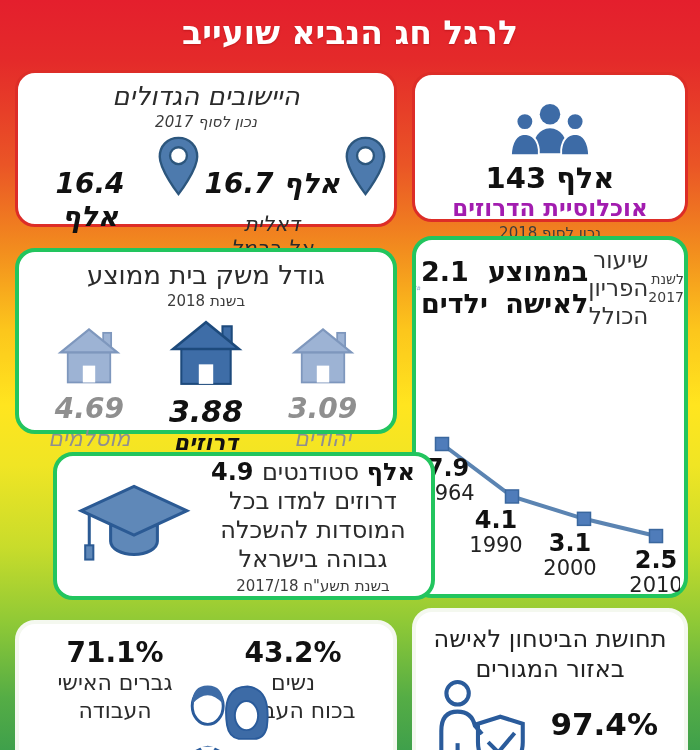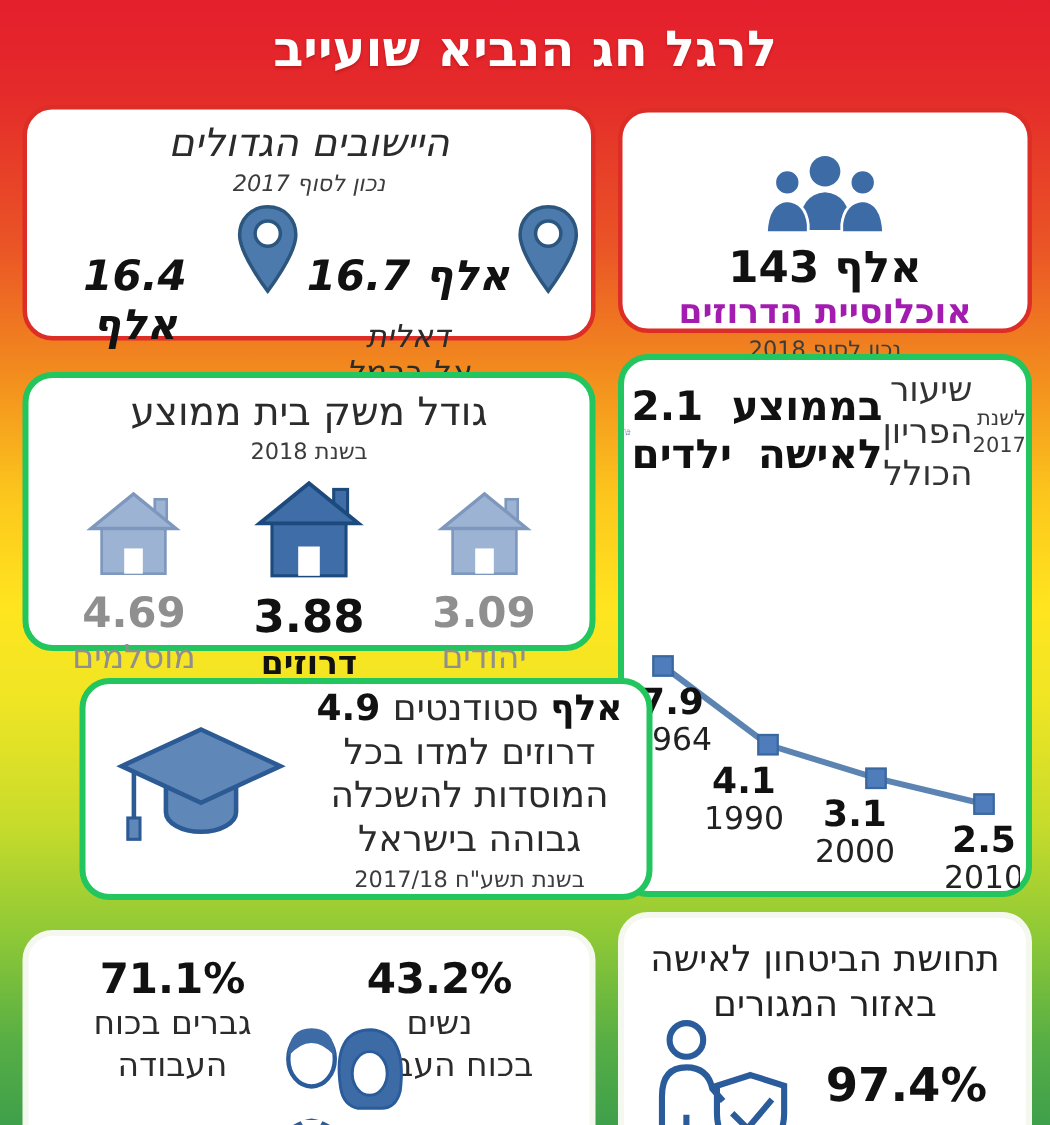--- a/index.html
+++ b/index.html
@@ -29,21 +29,21 @@
   .pin-group{display:flex;align-items:flex-start;}
   .pin-text{text-align:center;margin-top:32px;}
   .pin-value{font-size:28px;font-weight:700;color:#111;}
   .pin-name{font-size:21px;color:#2b2b2b;margin-top:12px;}
   
   .pop-col{display:flex;flex-direction:column;align-items:center;padding-top:28px;}
   .pop-value{font-size:29px;font-weight:700;color:#111;margin-top:4px;}
   .pop-label{font-size:23px;color:#a21caf;margin-top:0;font-weight:bold;}
   .pop-sub{font-size:15px;color:#3c3c3c;margin-top:3px;}
   
-  .houses-row{position:absolute;left:12px;right:12px;top:64px;display:flex;justify-content:space-between;}
+  .houses-row{position:absolute;left:12px;right:12px;top:64px;display:flex;justify-content:space-between;font-style:italic;}
   .house-col{width:118px;text-align:center;}
   .house-col .num{font-size:28px;font-weight:700;color:#8f8f8f;margin-top:2px;}
   .house-col .lbl{font-size:22px;color:#8f8f8f;margin-top:1px;}
   .house-col.em .num{font-size:30px;color:#111;}
   .house-col.em .lbl{color:#111;font-weight:600;}
   
   .fert-col{display:flex;flex-direction:row;align-items:center;padding-top:6px;}
   .fert-head{font-size:27px;font-weight:800;color:#111;line-height:32px;}
   .fert-label{font-size:23px;color:#333;line-height:28px;}
   .fert-sub{font-size:14px;color:#3c3c3c;line-height:18px;}
@@ -203,21 +203,21 @@
       <div class="stud-line" dir="rtl">המוסדות להשכלה</div>
       <div class="stud-line" dir="rtl">גבוהה בישראל</div>
       <div class="stud-sub" dir="rtl">בשנת תשע"ח 2017/18</div>
     </div>
   </div>
 </div>
 
 <div class="card b-white" style="left:15px;top:620px;width:382px;height:172px;">
   <div class="labor-col" style="left:16px;">
     <div class="labor-val">71.1%</div>
-    <div class="labor-lbl" dir="rtl">גברים בכוח</div>
+    <div class="labor-lbl" dir="rtl">גברים האישי</div>
     <div class="labor-lbl" dir="rtl">העבודה</div>
   </div>
   <div class="labor-col" style="right:20px;">
     <div class="labor-val">43.2%</div>
     <div class="labor-lbl" dir="rtl">נשים</div>
     <div class="labor-lbl" dir="rtl">בכוח העבודה</div>
   </div>
   <div class="couple-wrap">
     <svg width="126" height="118" viewBox="0 0 130 120">
       <path d="M62 50 Q56 10 83 10 Q108 12 103 52 Q100 64 90 64 L74 64 Q64 62 62 50 Z" fill="#3d6ba6" stroke="#2a5b9b" stroke-width="2"></path>

